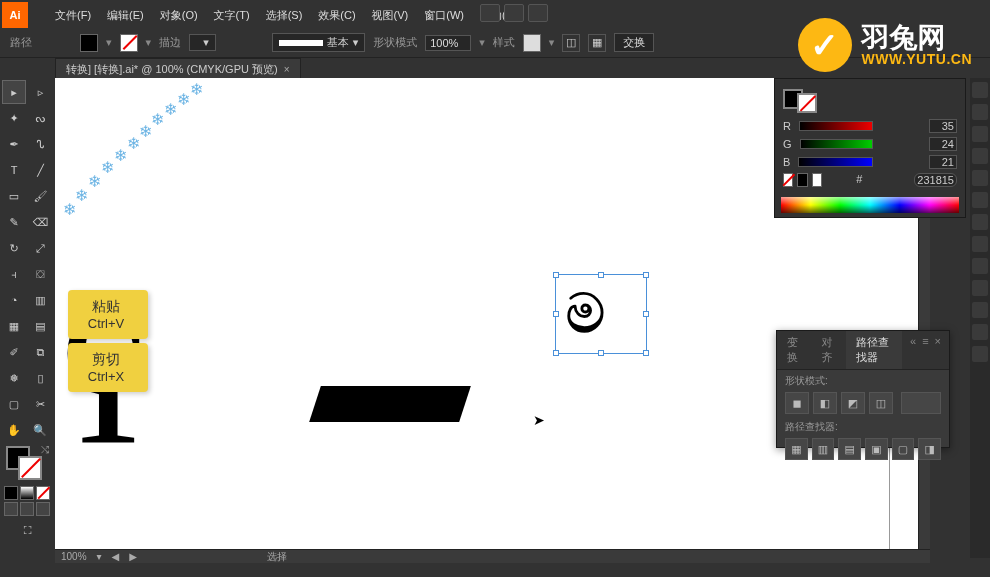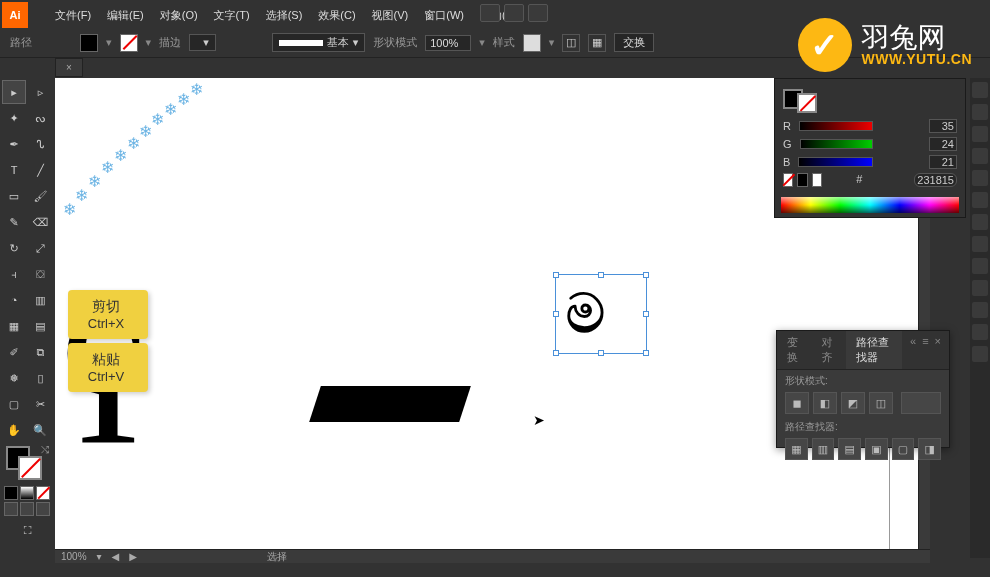--- a/index.html
+++ b/index.html
@@ -94,21 +94,21 @@
 .pf-tab.active{color:#ddd;background:#3a3a3a;}
 .pf-close{margin-left:auto;padding:4px 8px;color:#888;display:flex;gap:6px;}
 .pf-section-label{font-size:10px;color:#999;padding:4px 8px 2px;}
 .pf-row{display:flex;gap:4px;padding:2px 8px;}
 .pf-btn{width:24px;height:22px;background:#464646;border:1px solid #555;display:flex;align-items:center;justify-content:center;font-size:11px;color:#bbb;}
 .pf-expand{margin-left:auto;width:40px;}
 
 .watermark{position:absolute;top:18px;right:18px;display:flex;align-items:center;gap:10px;z-index:1000;}
 .wm-circle{width:54px;height:54px;background:#fdb813;border-radius:50%;display:flex;align-items:center;justify-content:center;font-size:34px;font-weight:bold;color:#fff;}
 .wm-text{display:flex;flex-direction:column;line-height:1;}
-.wm-cn{font-size:28px;font-weight:normal;color:#fff;}
+.wm-cn{font-size:28px;font-weight:bold;color:#fff;}
 .wm-url{font-size:14px;color:#fdb813;font-weight:bold;letter-spacing:0.5px;}
 </style>
 </head>
 <body>
 
 <div class="app-logo">Ai</div>
 
 <div class="menubar">
   <span>文件(F)</span>
   <span>编辑(E)</span>
@@ -149,20 +149,21 @@
   <span class="label-small">样式</span>
   <div class="swatch-black" style="background:#ddd;"></div>
   <span style="color:#888;">▾</span>
   <span style="width:18px;height:18px;border:1px solid #555;display:inline-flex;align-items:center;justify-content:center;">◫</span>
   <span style="width:18px;height:18px;border:1px solid #555;display:inline-flex;align-items:center;justify-content:center;">▦</span>
   <span class="swap-btn">交换</span>
 </div>
 
 <div class="tabbar">
   <div class="tab">
+    <span>转换] [转换].ai* @ 100% (CMYK/GPU 预览)</span>
     <span class="x">×</span>
   </div>
 </div>
 
 <div class="toolbar-left">
   <div class="tool sel">▸</div>
   <div class="tool">▹</div>
   <div class="tool">✦</div>
   <div class="tool">ᔓ</div>
   <div class="tool">✒</div>
@@ -253,26 +254,26 @@
     <span>100%</span>
     <span>▾</span>
     <span>◀</span>
     <span>▶</span>
     <span style="margin-left:120px;">选择</span>
   </div>
 </div>
 
 <div class="tooltip-stack">
   <div class="tooltip">
+    <div class="tt-label">粘贴</div>
+    <div class="tt-key">Ctrl+V</div>
+  </div>
+  <div class="tooltip">
     <div class="tt-label">剪切</div>
     <div class="tt-key">Ctrl+X</div>
-  </div>
-  <div class="tooltip">
-    <div class="tt-label">粘贴</div>
-    <div class="tt-key">Ctrl+V</div>
   </div>
 </div>
 
 <div class="color-panel">
   <div class="fill-stroke">
     <div class="fs-fg"></div>
     <div class="fs-bg"></div>
   </div>
   <div class="row">
     <span>R</span>

